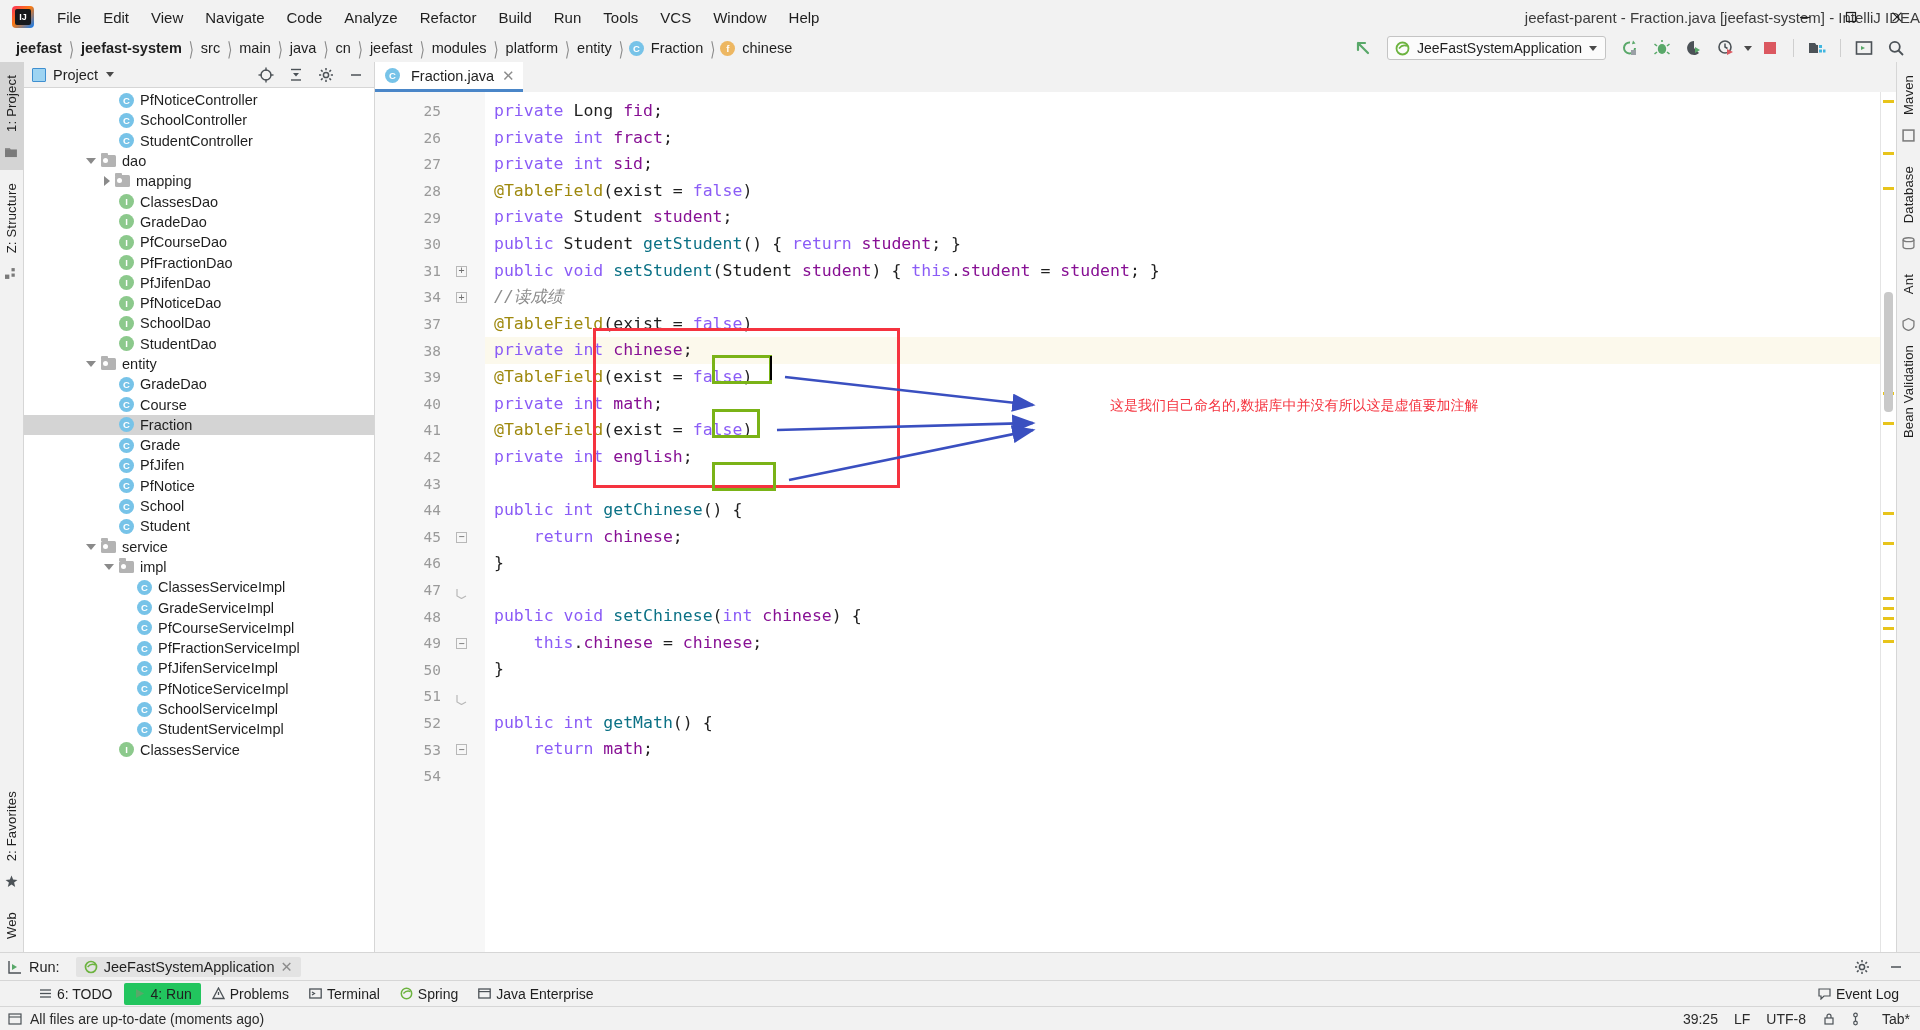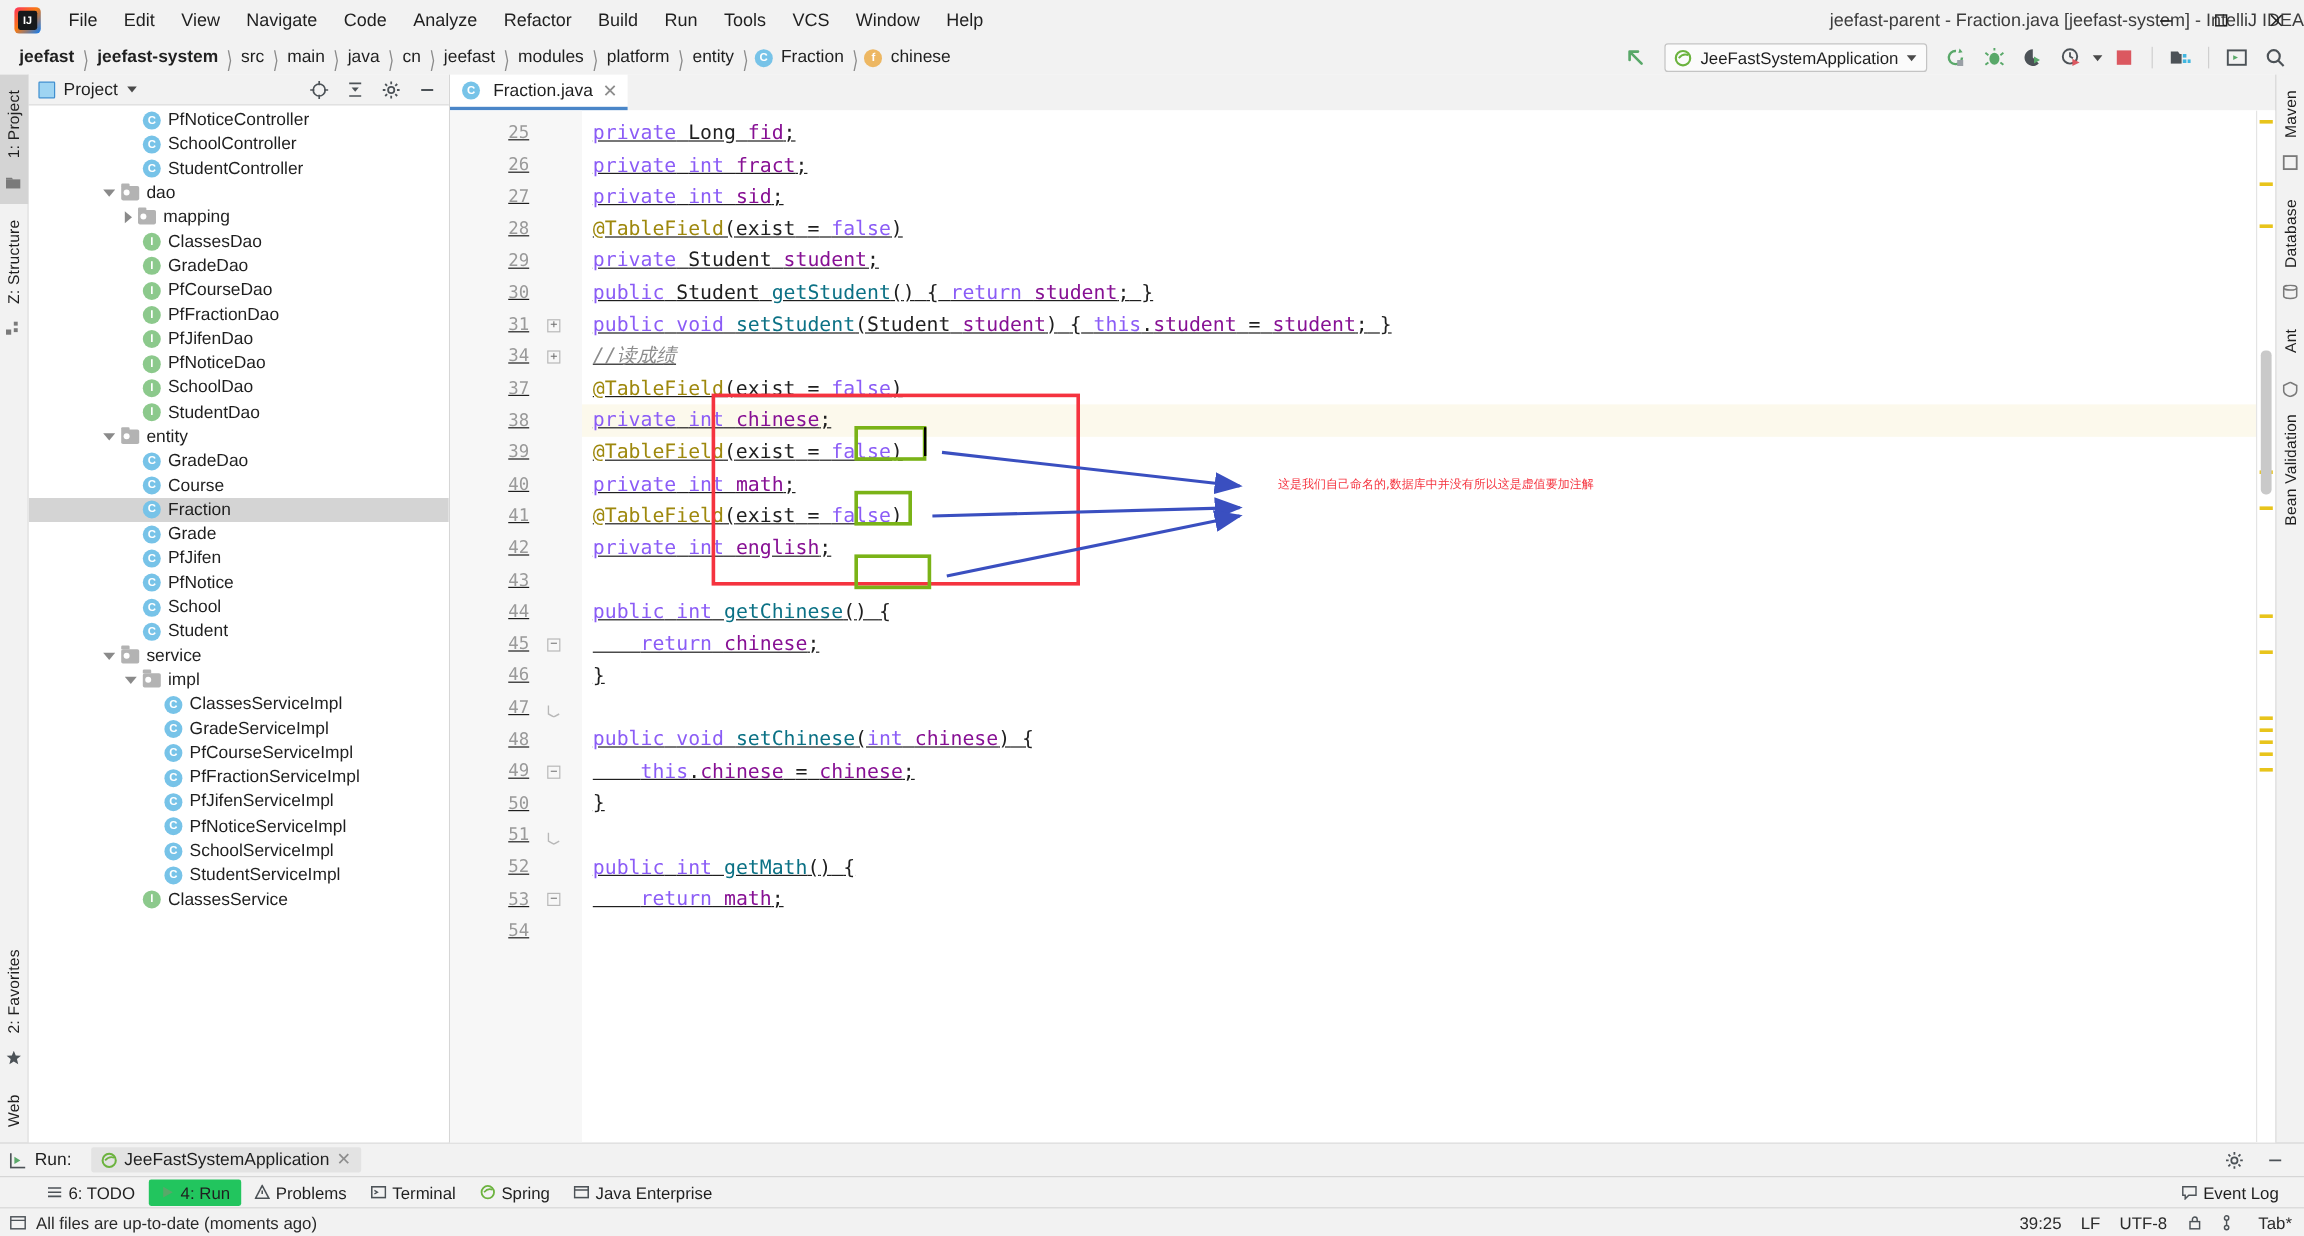--- a/index.html
+++ b/index.html
@@ -126,21 +126,21 @@
   .circ.i { background:#8cc98c; }
 
   
   .editorcol { flex:1 1 auto; display:flex; flex-direction:column; min-width:0; background:#fff; }
   .tabsbar { height:30px; background:#f2f2f2; display:flex; align-items:flex-end; flex:0 0 30px; }
   .etab {
     height:30px; display:flex; align-items:center; gap:6px; padding:0 8px 0 10px;
     background:#fff; border-bottom:3px solid #4a86c8; font-size:14.5px;
   }
   .etab .x { color:#8d8d8d; font-size:15px; margin-left:2px; }
-  .editorwrap { flex:1 1 auto; display:flex; position:relative; min-height:0; overflow:hidden; background:#fff;text-decoration:underline; }
+  .editorwrap { flex:1 1 auto; display:flex; position:relative; min-height:0; overflow:hidden; background:#fff; }
   .gutter {
     width:110px; background:#f7f7f7; flex:0 0 110px; position:relative; padding-top:6px;
   }
   .gline {
     height:26.6px; display:flex; align-items:center; justify-content:flex-end;
     padding-right:44px; font-family:"DejaVu Sans Mono", monospace; font-size:14.5px; color:#9a9a9a;
   }
   .fold {
     position:absolute; right:18px; width:11px; height:11px; border:1px solid #b8b8b8;
     display:flex; align-items:center; justify-content:center; font-size:10px; color:#6f6f6f;
@@ -158,22 +158,23 @@
   .f { color:#871094; }        
   .a { color:#9e880d; }        
   .s { color:#1f1f1f; }        
   .cm { color:#8c8c8c; font-style:italic; }
 
   
   .ovl { position:absolute; inset:0; pointer-events:none; }
   .redbox { position:absolute; border:3px solid #f5333f; }
   .greenbox { position:absolute; border:3px solid #7ab317; }
   .zh-note {
-    position:absolute; color:#f5333f; font-size:10px; white-space:nowrap;
+    position:absolute; color:#f5333f; font-size:14px; white-space:nowrap;
     font-family:"DejaVu Sans", sans-serif;
+    margin-left:45px;
   }
   .caret { position:absolute; width:2px; background:#000; }
 
   
   .markerbar { width:16px; background:#fff; border-left:1px solid #e4e4e4; position:relative; flex:0 0 16px; }
   .mk { position:absolute; right:2px; width:11px; height:2.5px; }
   .scrollthumb { position:absolute; width:9px; background:#c9c9c9; border-radius:4px; right:3px; }
 
   
   .runstrip {

